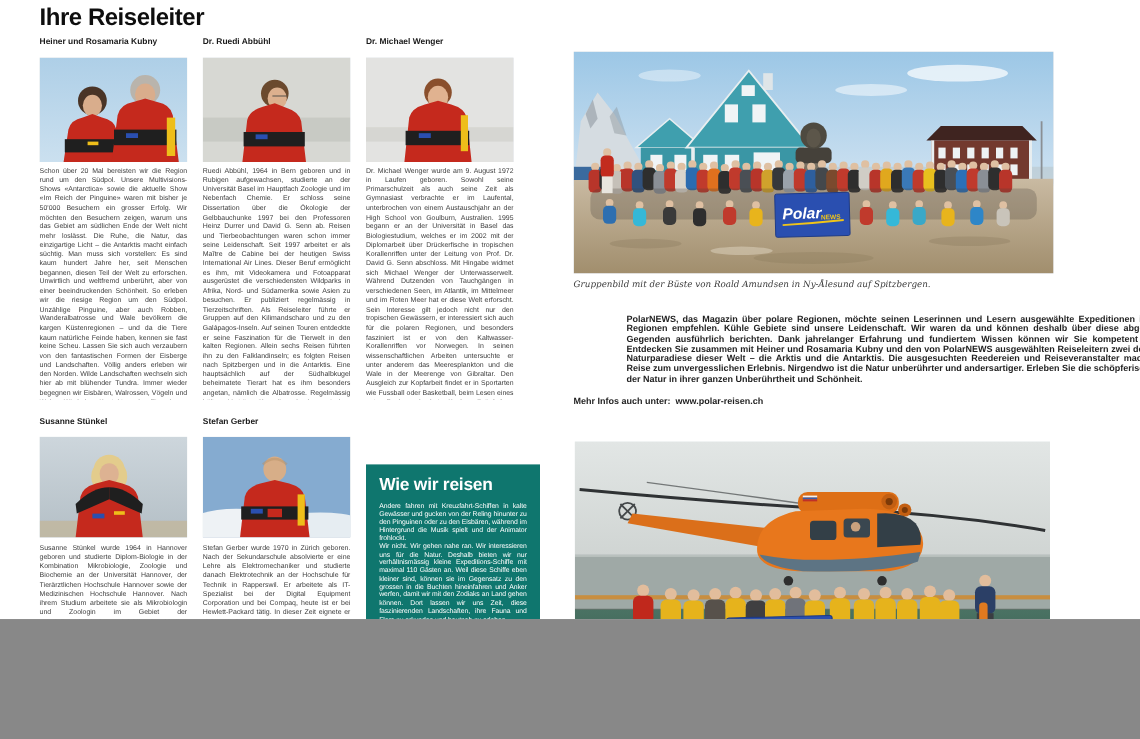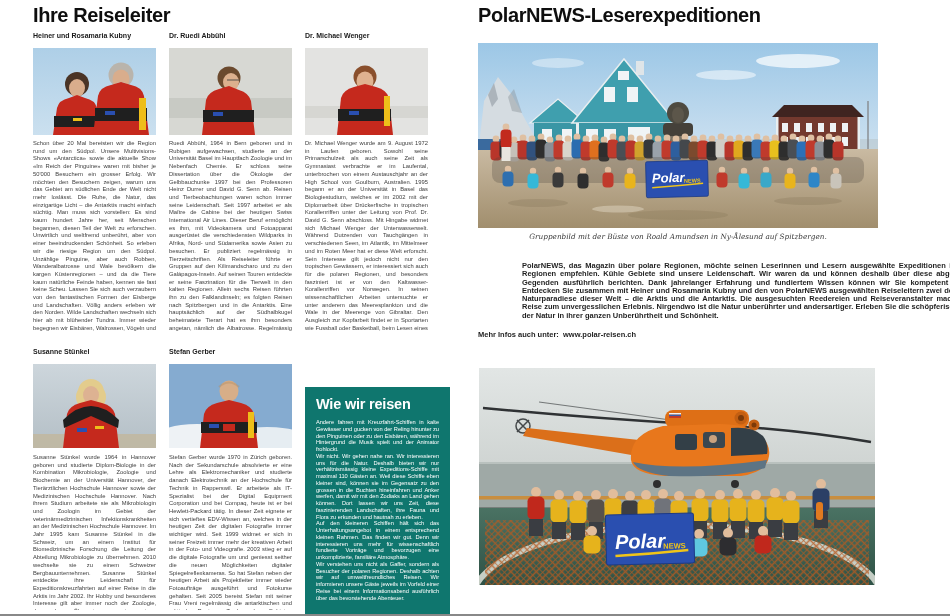--- a/index.html
+++ b/index.html
@@ -1,27 +1,27 @@
 <!DOCTYPE html>
 <html><head>
 <meta charset="utf-8">
 <style>
   html,body{margin:0;padding:0;background:#888;}
-  #page{position:relative;width:950px;height:614px;background:#ffffff;overflow:hidden;
+  #page{position:relative;width:950px;height:516px;background:#ffffff;overflow:hidden;
         font-family:"Liberation Sans",sans-serif;color:#222;}
   .abs{position:absolute;}
   .pg-title{font-size:20px;font-weight:bold;letter-spacing:-0.4px;color:#0e0e0e;white-space:nowrap;}
   .guide-name{font-size:7px;font-weight:bold;color:#1a1a1a;}
   .bio{font-size:5.8px;line-height:7.7px;text-align:justify;color:#3d3d3d;overflow:hidden;}
   .photo{overflow:hidden;background:#dfe3e6;}
   .photo svg{display:block;}
   .wwr{background:#0f766e;color:#ffffff;box-sizing:border-box;padding:9px 11px;overflow:hidden;margin-top:36px;}
   .wwr h2{margin:0 0 7px 0;font-size:14.5px;font-weight:bold;letter-spacing:-0.2px;}
   .wwr p{margin:0;font-size:5.7px;line-height:6.75px;text-align:justify;white-space:pre-line;letter-spacing:-0.05px;}
-  .caption{font-family:"DejaVu Serif",serif;font-style:italic;font-size:7.3px;color:#3a3a3a;text-align:center;}
+  .caption{font-family:"DejaVu Serif",serif;font-style:italic;font-size:7.3px;color:#3a3a3a;text-align:left;}
   .intro{font-size:7.5px;line-height:8.3px;font-weight:bold;text-align:justify;color:#1f1f1f;margin-left:44px;}
   .infoline{font-size:7.5px;font-weight:bold;color:#1f1f1f;}
   .infoline a{color:#1f1f1f;text-decoration:none;}
 </style>
 </head>
 <body>
 
 <div id="page">
 
   <div class="abs pg-title" style="left:33px;top:4px;">Ihre Reiseleiter</div>
@@ -136,21 +136,20 @@
   <div class="abs bio" style="left:169px;top:454px;width:123px;height:156px;">Stefan Gerber wurde 1970 in Zürich geboren. Nach der Sekundarschule absolvierte er eine Lehre als Elektromechaniker und studierte danach Elektrotechnik an der Hochschule für Technik in Rapperswil. Er arbeitete als IT-Spezialist bei der Digital Equipment Corporation und bei Compaq, heute ist er bei Hewlett-Packard tätig. In dieser Zeit eignete er sich vertieftes EDV-Wissen an, welches in der heutigen Zeit der digitalen Fotografie immer wichtiger wird. Seit 1999 widmet er sich in seiner Freizeit immer mehr der kreativen Arbeit in der Foto- und Videografie. 2003 stieg er auf die digitale Fotografie um und geniesst seither die neuen Möglichkeiten digitaler Spiegelreflexkameras. So hat Stefan neben der heutigen Arbeit als Projektleiter immer wieder Fotoaufträge ausgeführt und Fotokurse gehalten. Seit 2005 bereist Stefan mit seiner Frau Vreni regelmässig die antarktischen und arktischen Regionen. Zu den polaren Gebieten und ihren vielfältigen Tier- und Pflanzenwelten verbindet ihn eine grosse Liebe.</div>
 
   <div class="abs wwr" style="left:305px;top:351px;width:145px;height:257px;">
     <h2>Wie wir reisen</h2>
     <p>Andere fahren mit Kreuzfahrt-Schiffen in kalte Gewässer und gucken von der Reling hinunter zu den Pinguinen oder zu den Eisbären, während im Hintergrund die Musik spielt und der Animator frohlockt.
 Wir nicht. Wir gehen nahe ran. Wir interessieren uns für die Natur. Deshalb bieten wir nur verhältnismässig kleine Expeditions-Schiffe mit maximal 110 Gästen an. Weil diese Schiffe eben kleiner sind, können sie im Gegensatz zu den grossen in die Buchten hineinfahren und Anker werfen, damit wir mit den Zodiaks an Land gehen können. Dort lassen wir uns Zeit, diese faszinierenden Landschaften, ihre Fauna und Flora zu erkunden und hautnah zu erleben.
 Auf den kleineren Schiffen hält sich das Unterhaltungsangebot in einem entsprechend kleinen Rahmen. Das finden wir gut. Denn wir interessieren uns mehr für wissenschaftlich fundierte Vorträge und bevorzugen eine unkomplizierte, familiäre Atmosphäre.
 Wir verstehen uns nicht als Gaffer, sondern als Besucher der polaren Regionen. Deshalb achten wir auf umweltfreundliches Reisen. Wir informieren unsere Gäste jeweils im Vorfeld einer Reise bei einem Informationsabend ausführlich über das bevorstehende Abenteuer.</p>
   </div>
 
-  <div class="abs pg-title" style="left:478px;top:4px;">PolarNEWS-Leserexpeditionen</div>
 
   <div class="abs photo" style="left:478px;top:43px;width:400px;height:185px;">
     <svg viewBox="0 0 400 185" width="400" height="185">
       <defs>
         <linearGradient id="sky1" x1="0" y1="0" x2="0" y2="1">
             <stop offset="0" stop-color="#9cc7e6"></stop>
             <stop offset="1" stop-color="#cfe2f1"></stop>
           </linearGradient>
         <linearGradient id="grav1" x1="0" y1="0" x2="0" y2="1">
             <stop offset="0" stop-color="#c9baa2"></stop>

